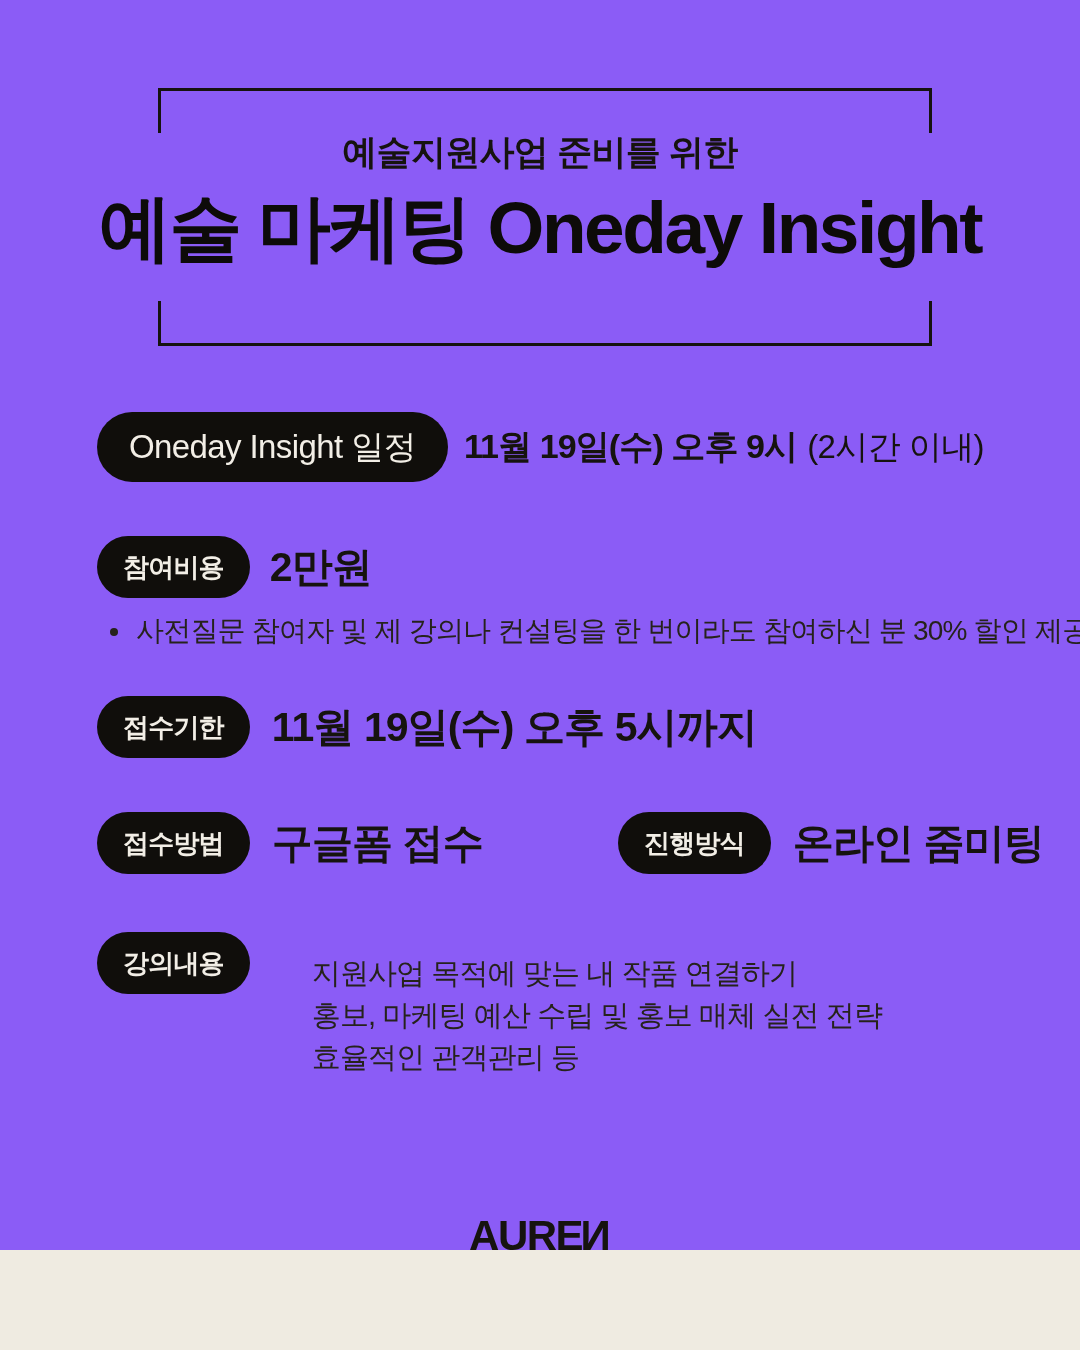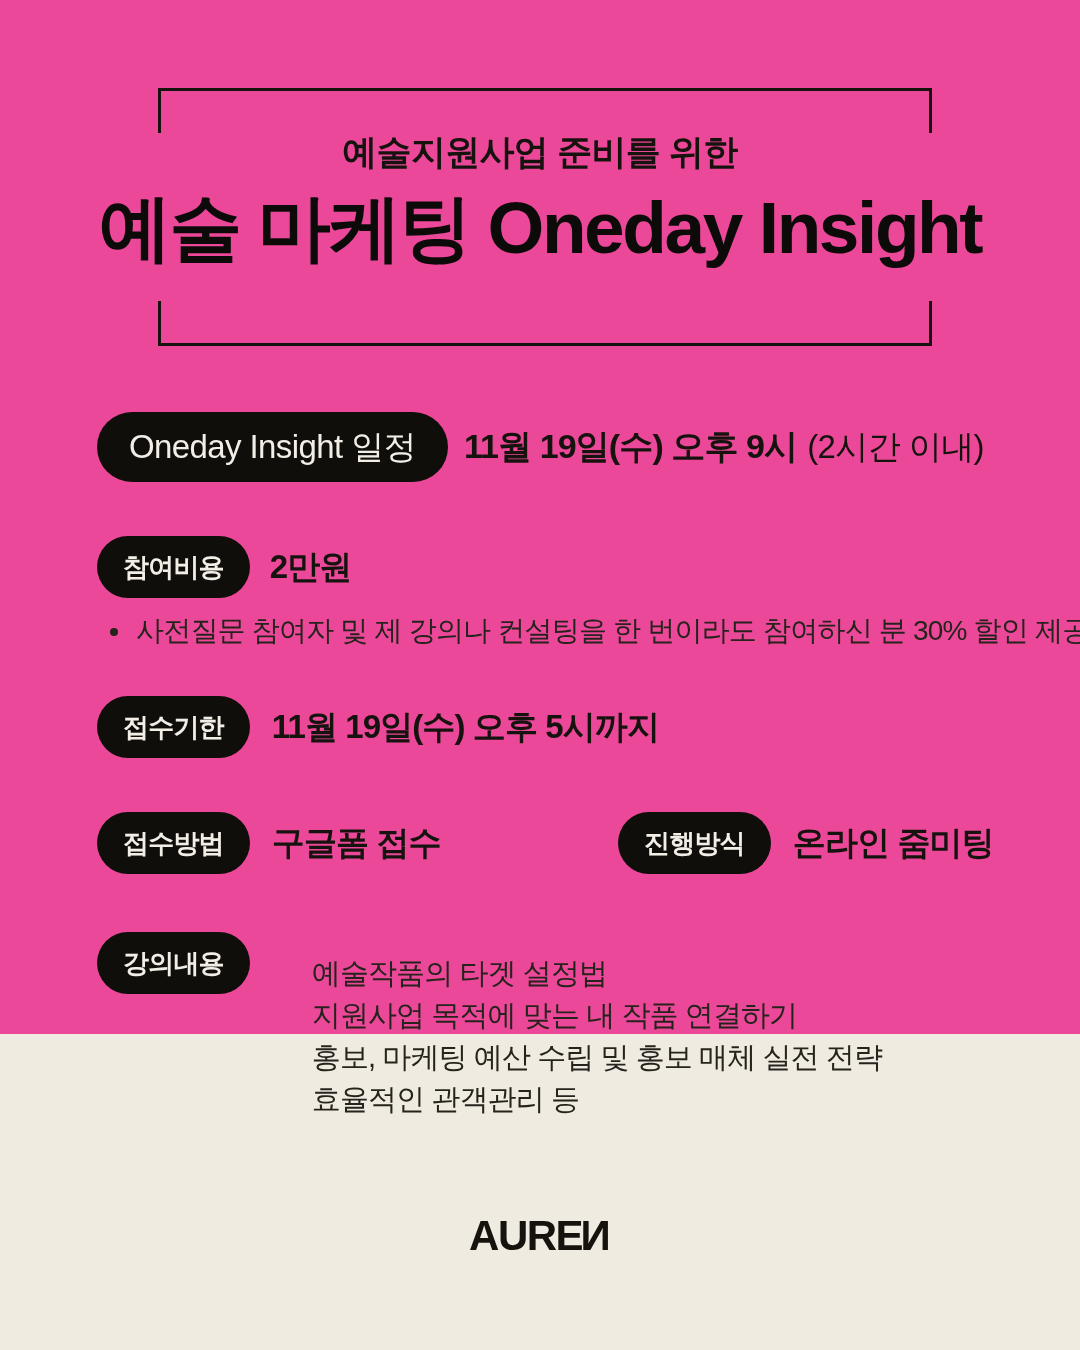--- a/index.html
+++ b/index.html
@@ -11,22 +11,22 @@
     width: 1080px;
     height: 1350px;
     background: #EFEBE1;
     font-family: "Liberation Sans", "DejaVu Sans", sans-serif;
     color: #1A1814;
     overflow: hidden;
   }
   .poster {
     position: relative;
     width: 1080px;
-    height: 1034px;
-    background: #ec4899;
+    height: 1250px;
+    background: #8b5cf6;
   }
 
   
   .bracket {
     position: absolute;
     left: 158px;
     top: 88px;
     width: 774px;
     height: 258px;
     pointer-events: none;
@@ -94,21 +94,21 @@
     padding: 12px 32px;
     height: 70px;
   }
 
   .row {
     position: absolute;
     display: flex;
     align-items: center;
   }
   .value {
-    font-size: 33px;
+    font-size: 41px;
     font-weight: 700;
     letter-spacing: -0.9px;
     color: #16130F;
     white-space: nowrap;
   }
   .value-light {
     font-weight: 400;
     letter-spacing: -0.6px;
   }
 
@@ -235,21 +235,20 @@
   </div>
 
   <div class="row" id="row-format">
     <span class="pill pill-ko">진행방식</span>
     <span class="value">온라인 줌미팅</span>
   </div>
 
   <div class="row" id="row-curriculum">
     <span class="pill pill-ko">강의내용</span>
     <ul class="curriculum-list" id="curriculum-list">
-        <li>예술작품의 타겟 설정법</li>
         <li>지원사업 목적에 맞는 내 작품 연결하기</li>
         <li>홍보, 마케팅 예산 수립 및 홍보 매체 실전 전략</li>
         <li>효율적인 관객관리 등</li>
       </ul>
   </div>
 
   <div class="logo">
     <span class="logo-text"><span>AURE</span><span class="flip-n">N</span></span>
   </div>
 

